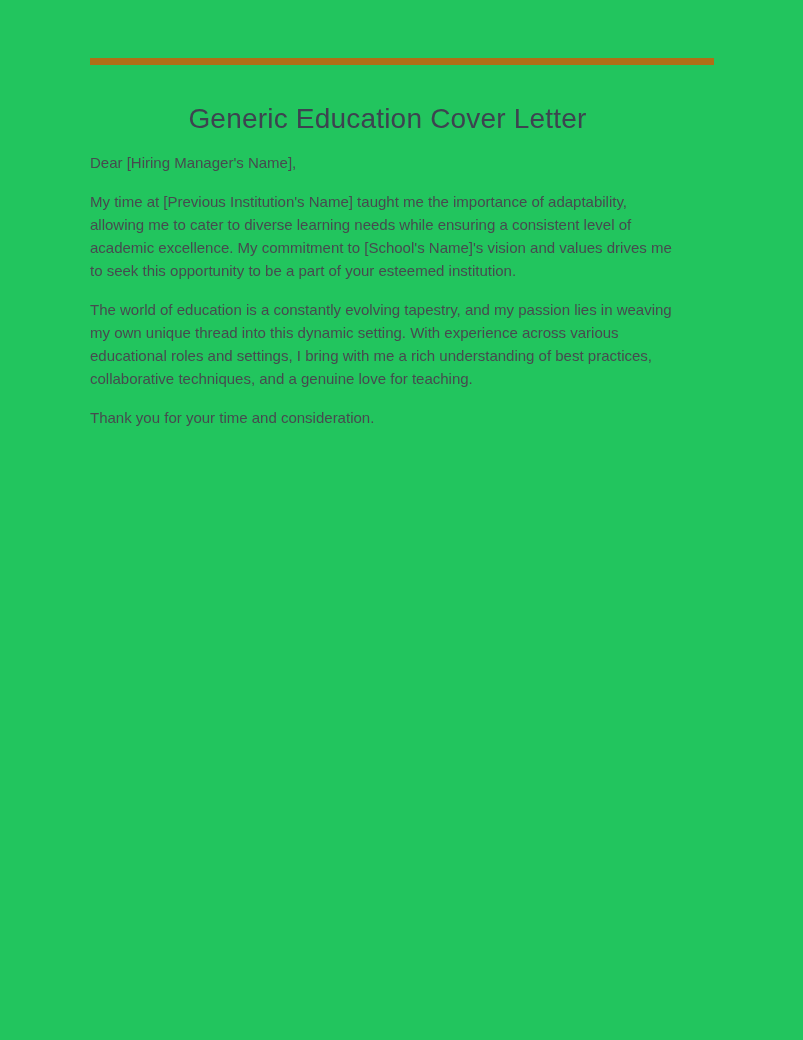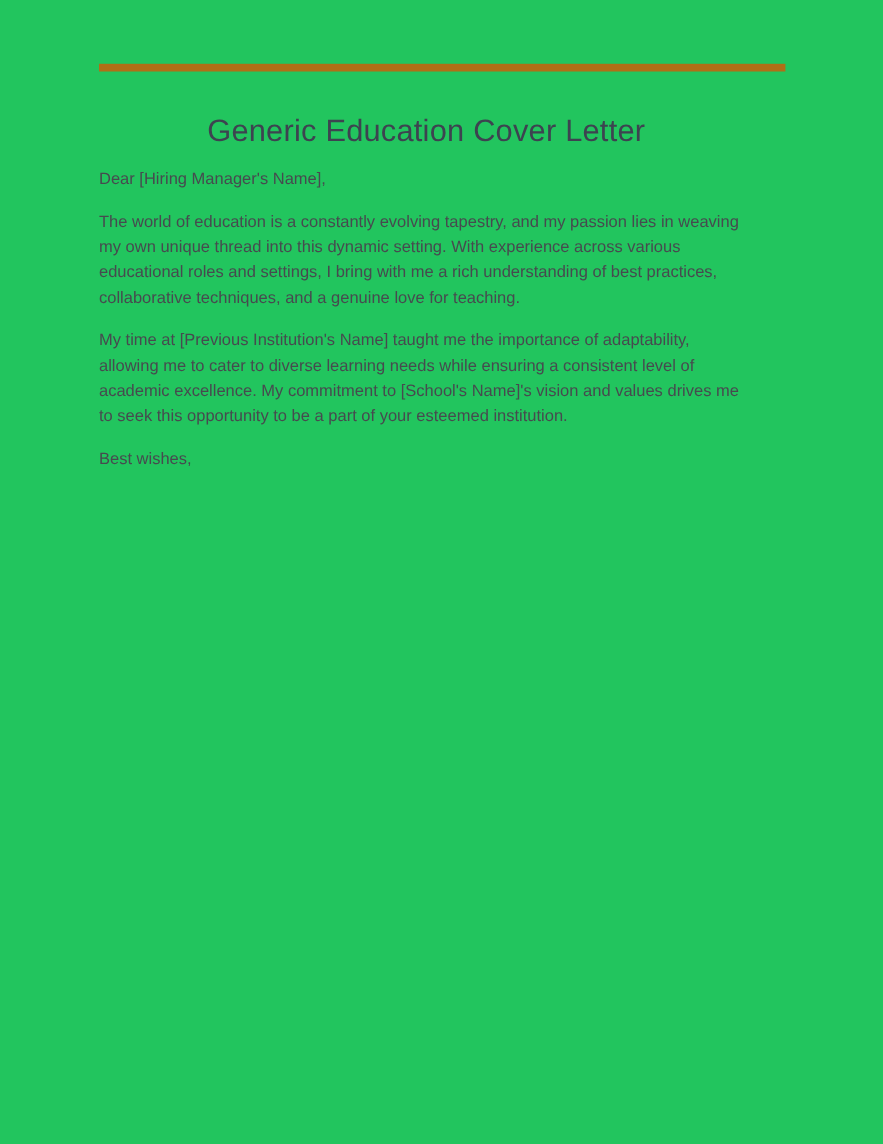--- a/index.html
+++ b/index.html
@@ -58,23 +58,23 @@
   <div class="accent-rule" style="background: rgb(176, 111, 22);"></div>
 
   <div class="content">
 
     <h1 class="doc-title">Generic Education Cover Letter</h1>
 
     <div class="letter-body">
 
       <p class="salutation">Dear [Hiring Manager's Name],</p>
 
+      <p>My time at [Previous Institution's Name] taught me the importance of adaptability, allowing me to cater to diverse learning needs while ensuring a consistent level of academic excellence. My commitment to [School's Name]'s vision and values drives me to seek this opportunity to be a part of your esteemed institution.</p>
+
       <p>The world of education is a constantly evolving tapestry, and my passion lies in weaving my own unique thread into this dynamic setting. With experience across various educational roles and settings, I bring with me a rich understanding of best practices, collaborative techniques, and a genuine love for teaching.</p>
 
-      <p>My time at [Previous Institution's Name] taught me the importance of adaptability, allowing me to cater to diverse learning needs while ensuring a consistent level of academic excellence. My commitment to [School's Name]'s vision and values drives me to seek this opportunity to be a part of your esteemed institution.</p>
+      <p>Thank you for your time and consideration.</p>
 
-
-      <p>Best wishes,</p>
 
 
     </div>
   </div>
 </div>
 
 </body></html>

